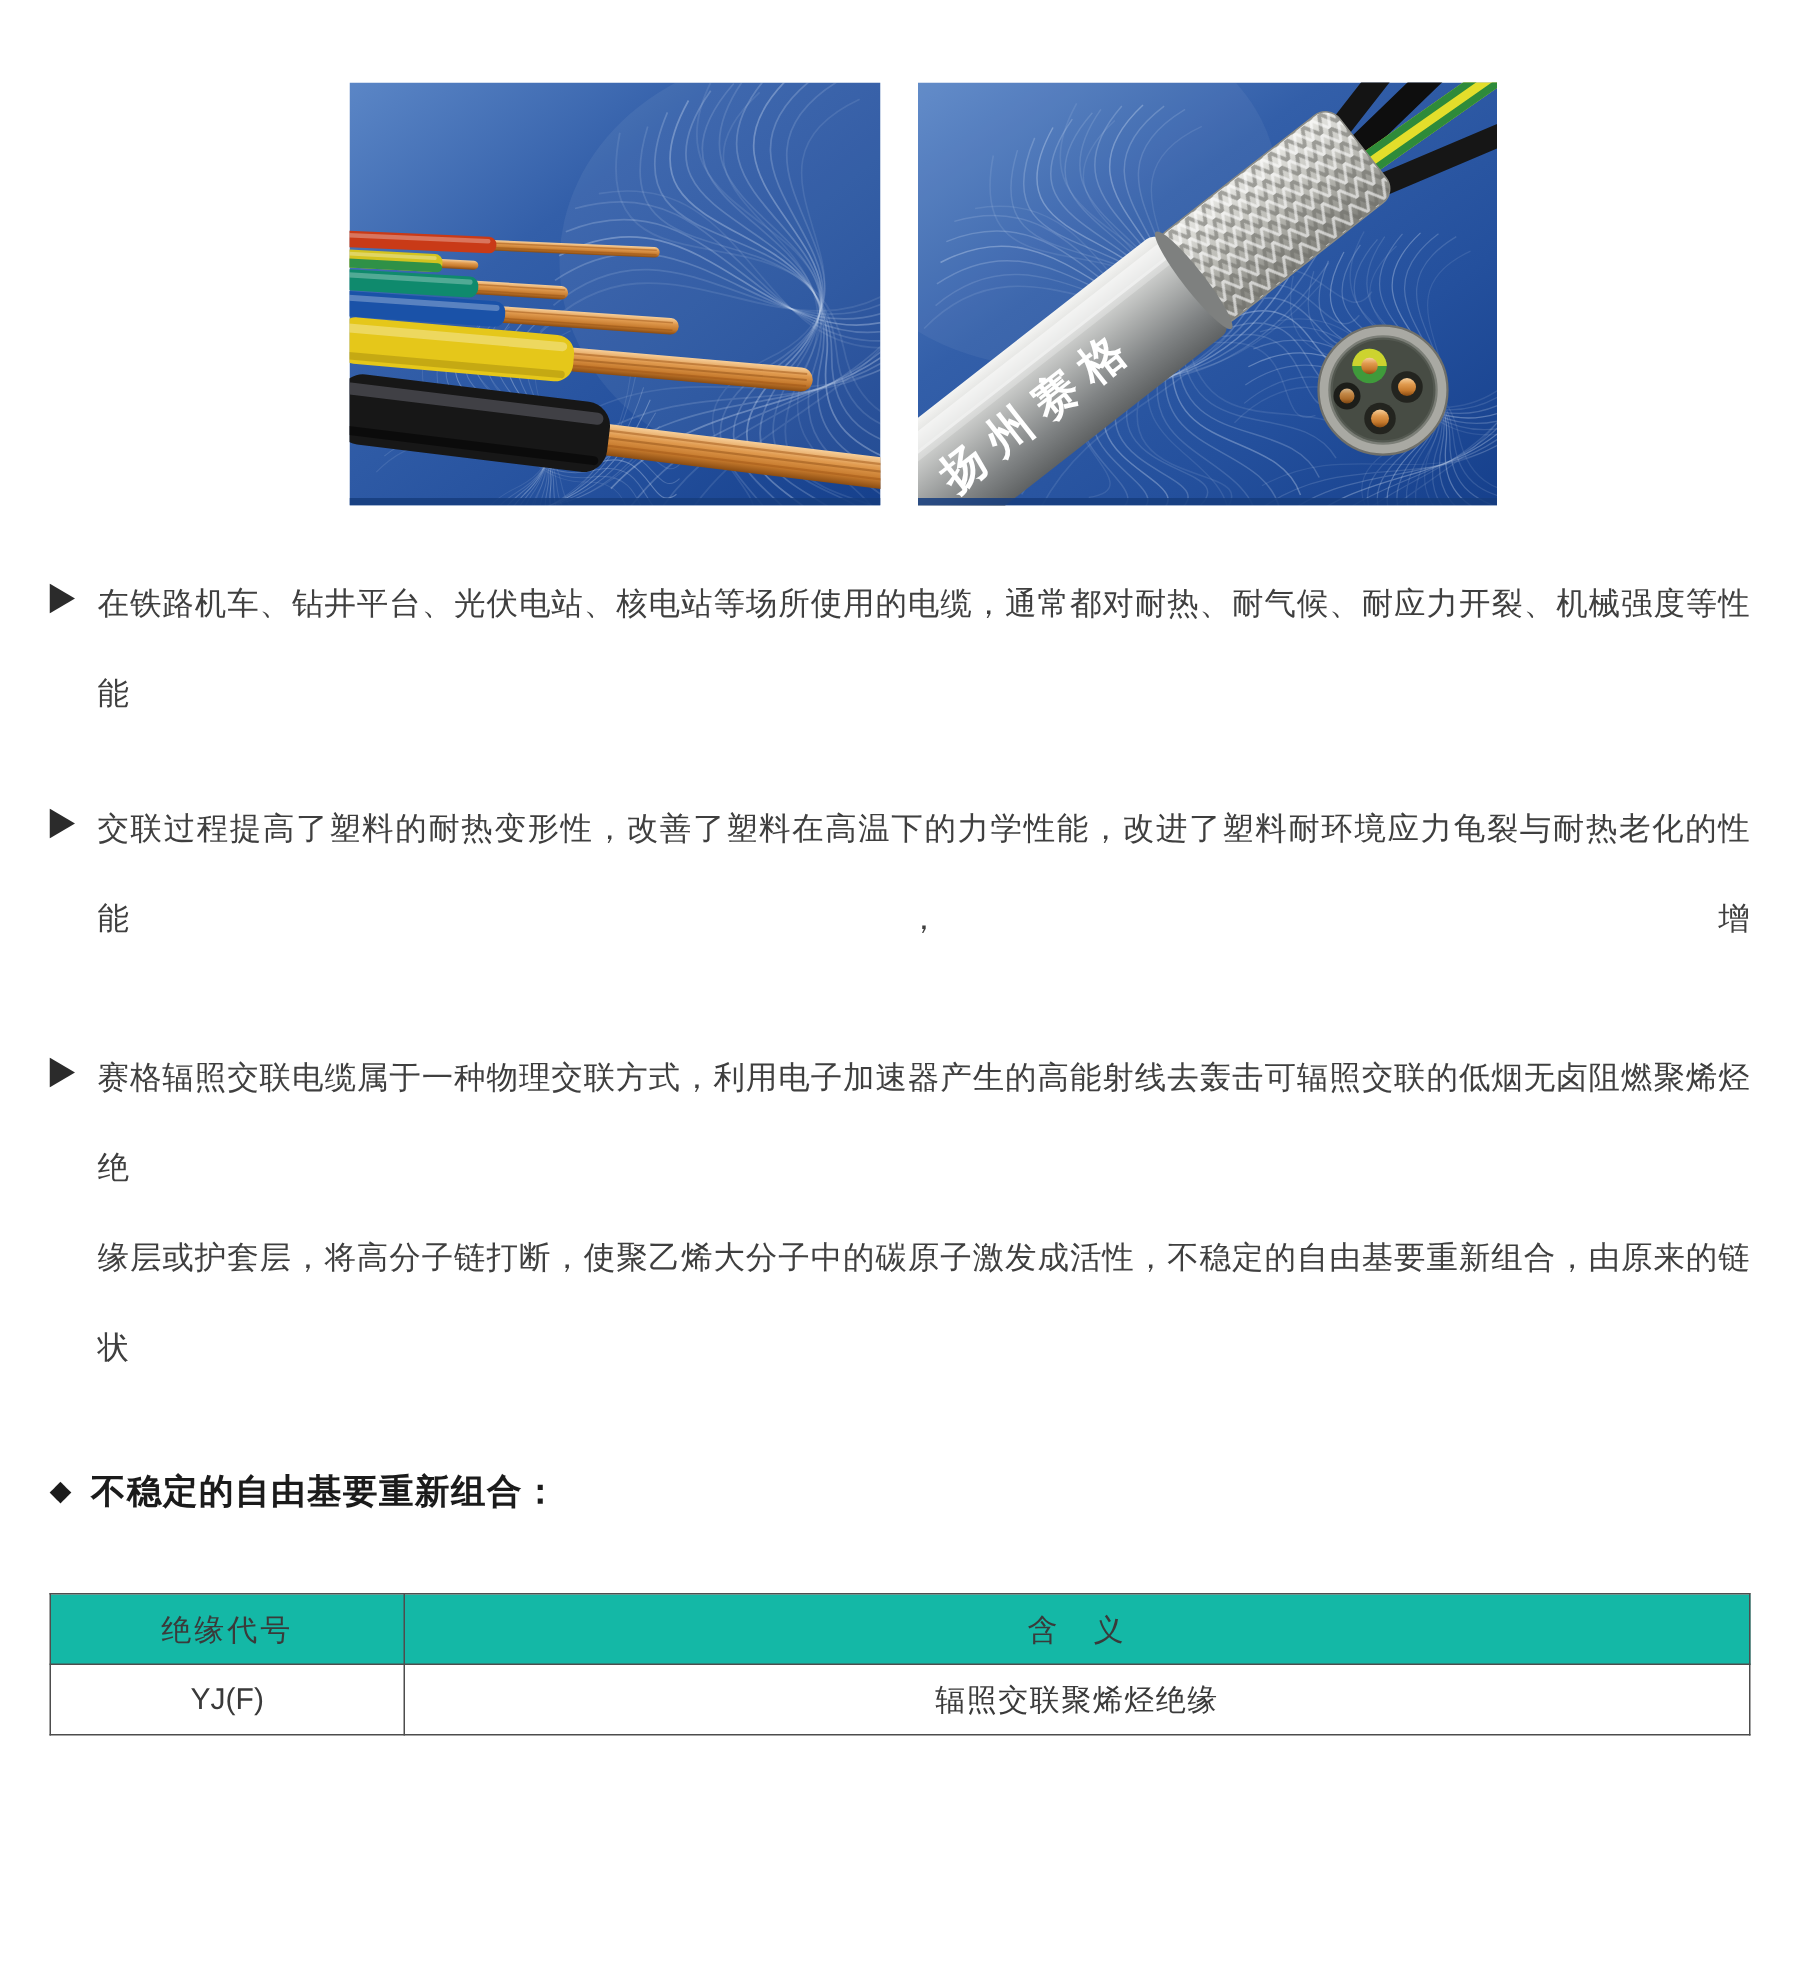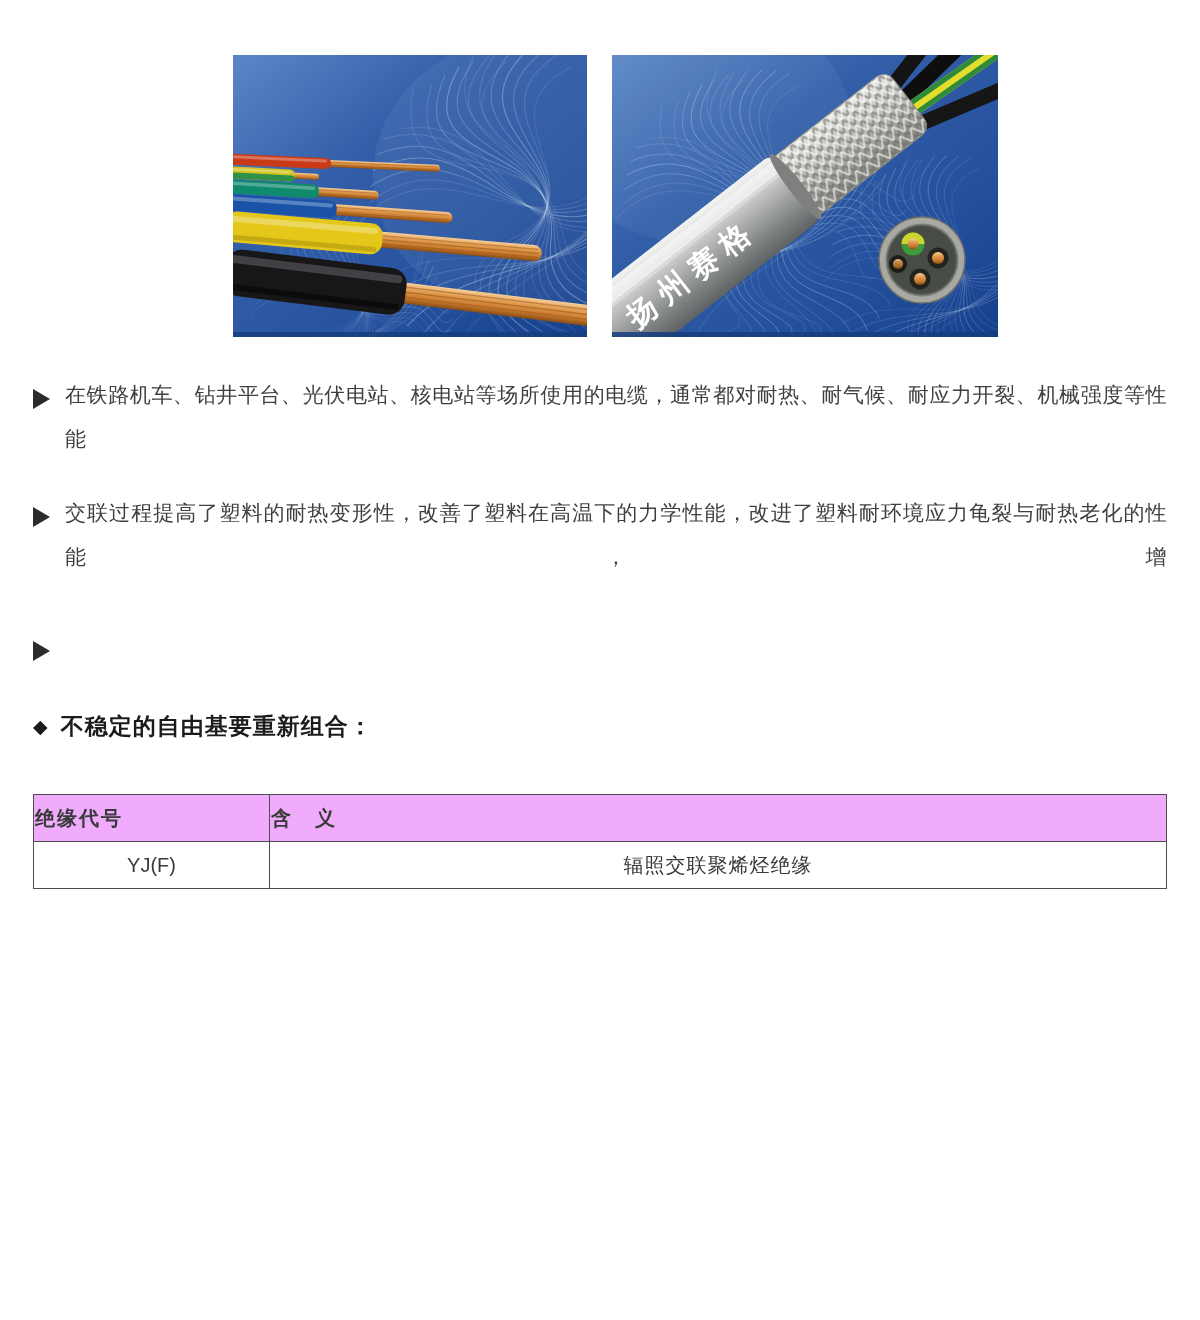--- a/index.html
+++ b/index.html
@@ -8,35 +8,35 @@
 
   .photos { position:absolute; top:55px; left:233px; display:flex; gap:25px; }
   .photo { margin:0; padding:0; }
   .photo svg { display:block; }
 
   .content { position:absolute; top:337px; left:33px; width:1134px; }
 
   .para { display:flex; align-items:flex-start; }
   .marker { flex:0 0 32px; padding-top:16px; }
   .marker svg { display:block; }
-  .ptext { flex:1; font-size:21px; line-height:44px; color:#3f3f3f; letter-spacing:0.5px; }
+  .ptext { flex:1; font-size:21px; line-height:60px; color:#3f3f3f; letter-spacing:0.5px; }
   .tline { text-align:justify; text-align-last:justify; }
   .tline.last { text-align-last:left; }
 
   .p1 { margin-top:36px; }
   .p2 { margin-top:30px;justify-content:space-between; }
   .p3 { margin-top:46px; }
 
   .section-title { margin-top:50px; display:flex; align-items:center; font-size:23px; font-weight:bold; color:#1b1b1b; letter-spacing:1px; }
   .diamond { font-size:19px; margin-right:12px; color:#1b1b1b; }
 
   table.spec-table { margin-top:52px; width:1134px; border-collapse:collapse; font-size:20px; color:#3a3a3a; table-layout:fixed; }
   table.spec-table col.c1 { width:236px; }
   table.spec-table th, table.spec-table td { border:1px solid #4d4d4d; }
-  table.spec-table thead th { background:#f0abfc; height:44px; font-weight:bold; text-align:left; letter-spacing:2px; }
+  table.spec-table thead th { background:#14b8a6; height:44px; font-weight:normal; text-align:center; letter-spacing:2px; }
   td.code-cell { height:44px; text-align:center; }
   td.meaning-cell { text-align:center; letter-spacing:1px; }
 </style>
 </head>
 <body>
 
 <svg width="0" height="0" style="position:absolute" aria-hidden="true">
   <defs>
     <linearGradient id="bgBlue" x1="0" y1="0" x2="1" y2="1">
       <stop offset="0" stop-color="#5b86c6"></stop>
@@ -240,20 +240,22 @@
         </div>
     </div>
 
     <div class="para p3">
       <span class="marker">
         <svg width="17" height="20" viewBox="0 0 17 20">
             <polygon points="0,0 17,10 0,20" fill="#2b2b2b"></polygon>
           </svg>
       </span>
       <div class="ptext">
+          <div class="tline">赛格辐照交联电缆属于一种物理交联方式，利用电子加速器产生的高能射线去轰击可辐照交联的低烟无卤阻燃聚烯烃绝</div>
+          <div class="tline">缘层或护套层，将高分子链打断，使聚乙烯大分子中的碳原子激发成活性，不稳定的自由基要重新组合，由原来的链状</div>
         </div>
     </div>
 
     <div class="section-title">
       <span class="diamond">◆</span>
       <span>不稳定的自由基要重新组合：</span>
     </div>
 
     <table class="spec-table">
       <colgroup>

